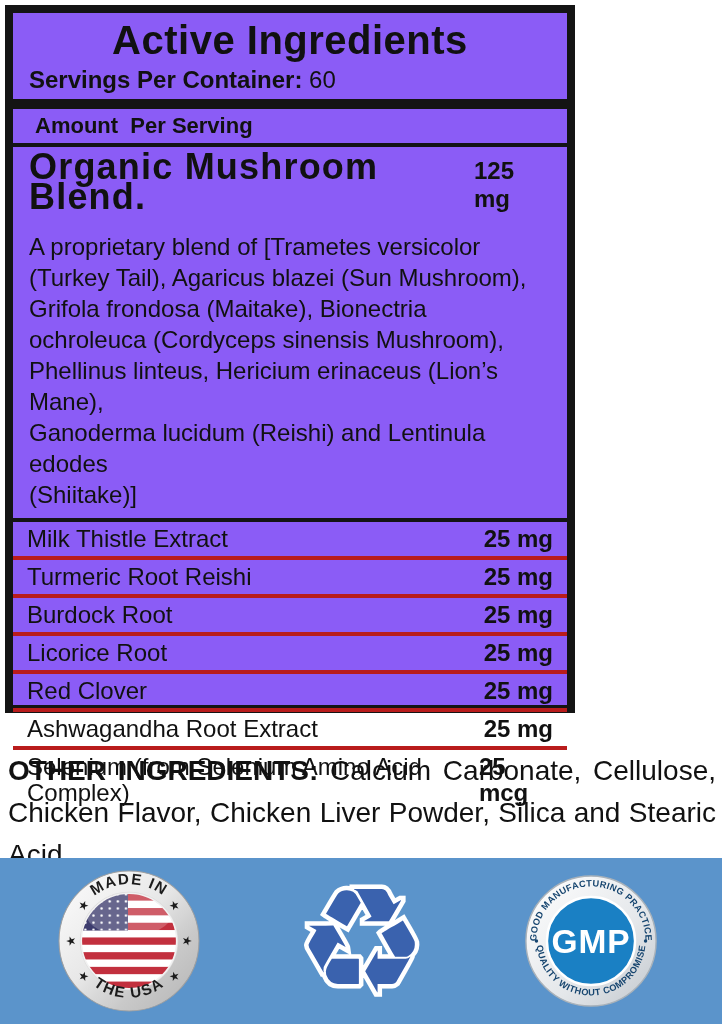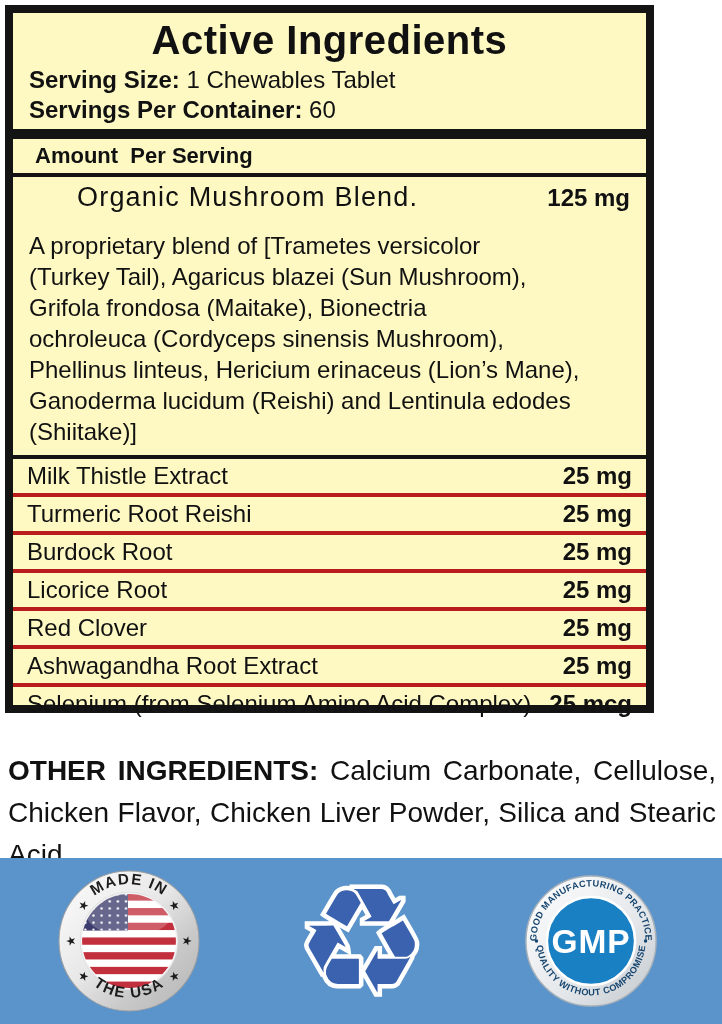--- a/index.html
+++ b/index.html
@@ -10,24 +10,24 @@
     background: #ffffff;
     overflow: hidden;
     font-family: "Liberation Sans", sans-serif;
     color: #111111;
   }
 
   
   .label-box {
     position: absolute;
     left: 5px; top: 5px;
-    width: 649px; height: 708px;
+    width: 570px; height: 708px;
     border: 8px solid #141414;
     box-sizing: border-box;
-    background: #fef9c3;
+    background: #8b5cf6;
     font-stretch: condensed;
   }
   .label-title {
     text-align: center;
     font-weight: bold;
     font-size: 40px;
     line-height: 46px;
     padding-top: 4px;
     letter-spacing: 0.5px;
   }
@@ -36,21 +36,21 @@
   .thick-bar { height: 10px; background: #141414; }
   .col-headers {
     display: flex; justify-content: space-between; align-items: center;
     padding: 4px 22px;
     font-weight: bold; font-size: 22px; line-height: 26px;
     border-bottom: 4px solid #141414;
   }
   .col-headers .amount-hdr { white-space: pre; }
   .blend-section { padding: 5px 16px 8px; }
   .blend-head { display: flex; justify-content: space-between; align-items: baseline; }
-  .blend-name { font-weight: normal; font-size: 27px; letter-spacing: 1.2px; line-height: 30px; margin-left: 48px; }
+  .blend-name { font-weight: bold; font-size: 36px; letter-spacing: 1.2px; line-height: 30px; }
   .blend-amount { font-weight: bold; font-size: 24px; }
   .blend-desc { font-size: 24px; line-height: 31px; margin-top: 18px; }
   .ing-rows { border-top: 4px solid #141414; }
   .ing-row {
     display: flex; justify-content: space-between; align-items: center;
     padding: 4px 14px;
     font-size: 24px; line-height: 26px;
     border-bottom: 4px solid #b91c1c;
   }
   .ing-row:last-child { border-bottom: none; }
@@ -99,24 +99,20 @@
 </style>
 </head>
 <body>
 
 <div class="page">
 
   <div class="label-box">
     <div class="label-title">Active Ingredients</div>
 
     <div class="serving-block">
-      <div class="serving-line">
-        <span class="lbl">Serving Size:</span>
-        <span>1 Chewables Tablet</span>
-      </div>
       <div class="serving-line">
         <span class="lbl">Servings Per Container:</span>
         <span>60</span>
       </div>
     </div>
 
     <div class="thick-bar"></div>
 
     <div class="col-headers">
       <span class="amount-hdr">Amount  Per Serving</span>

